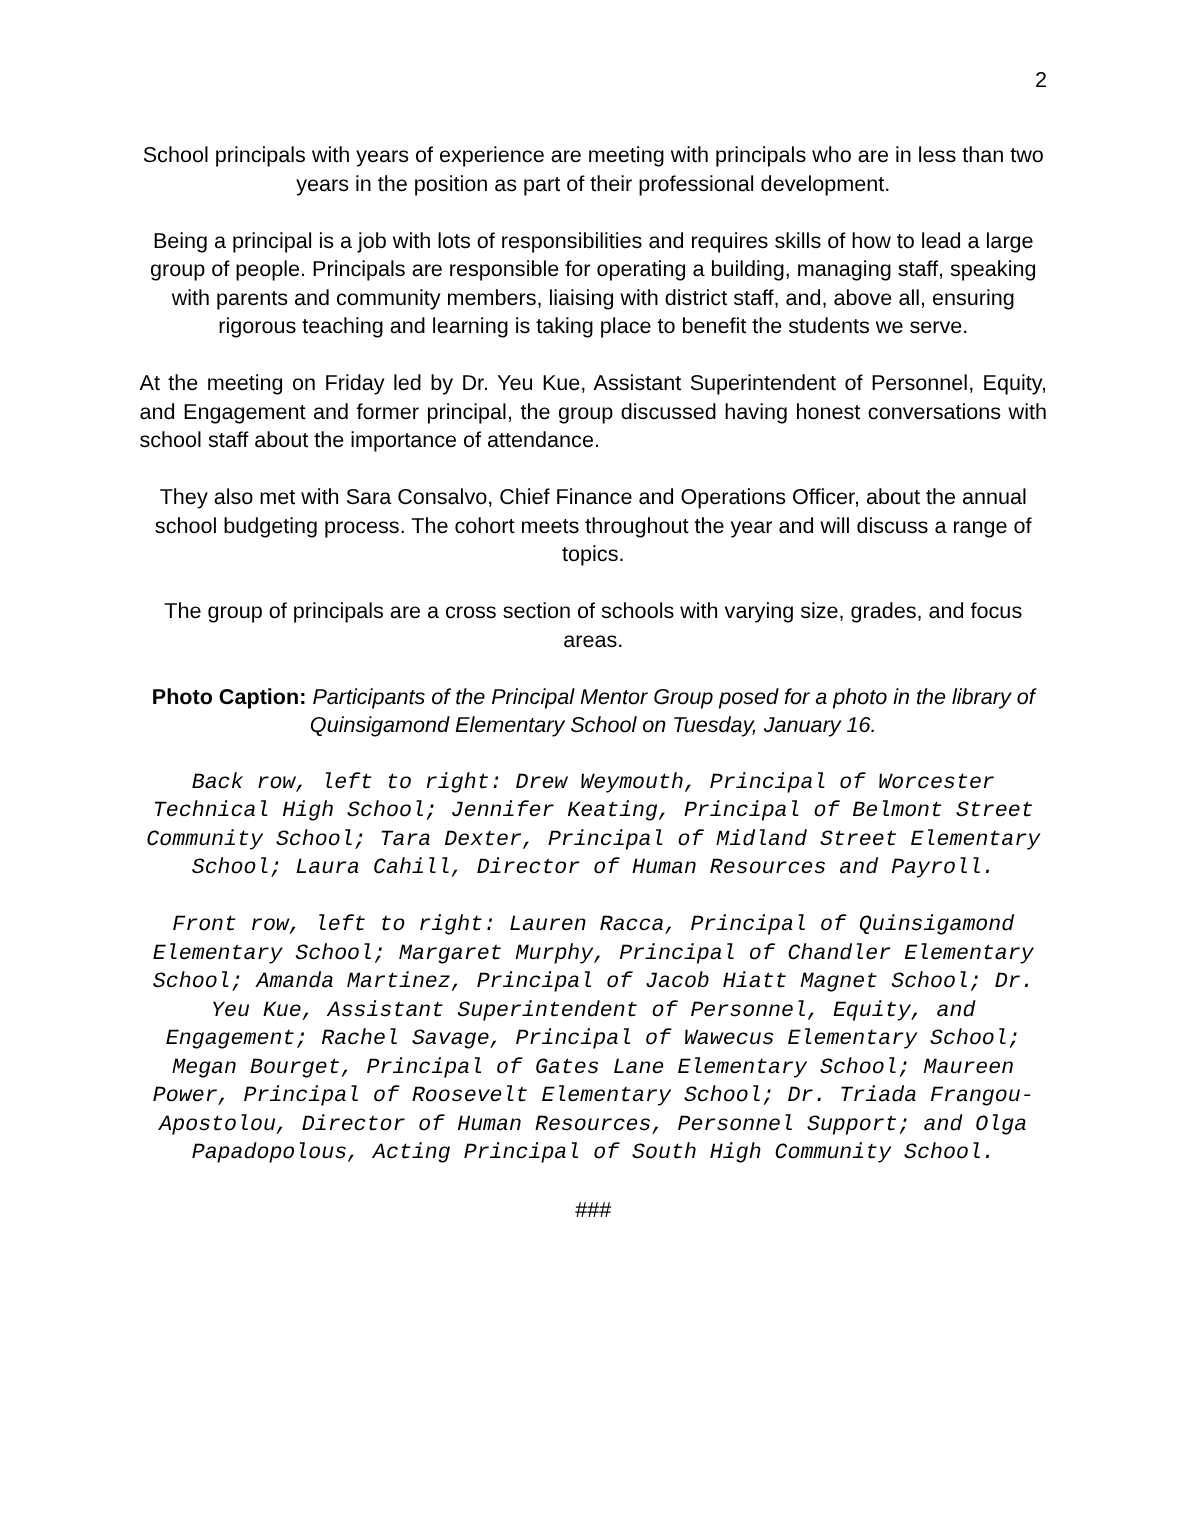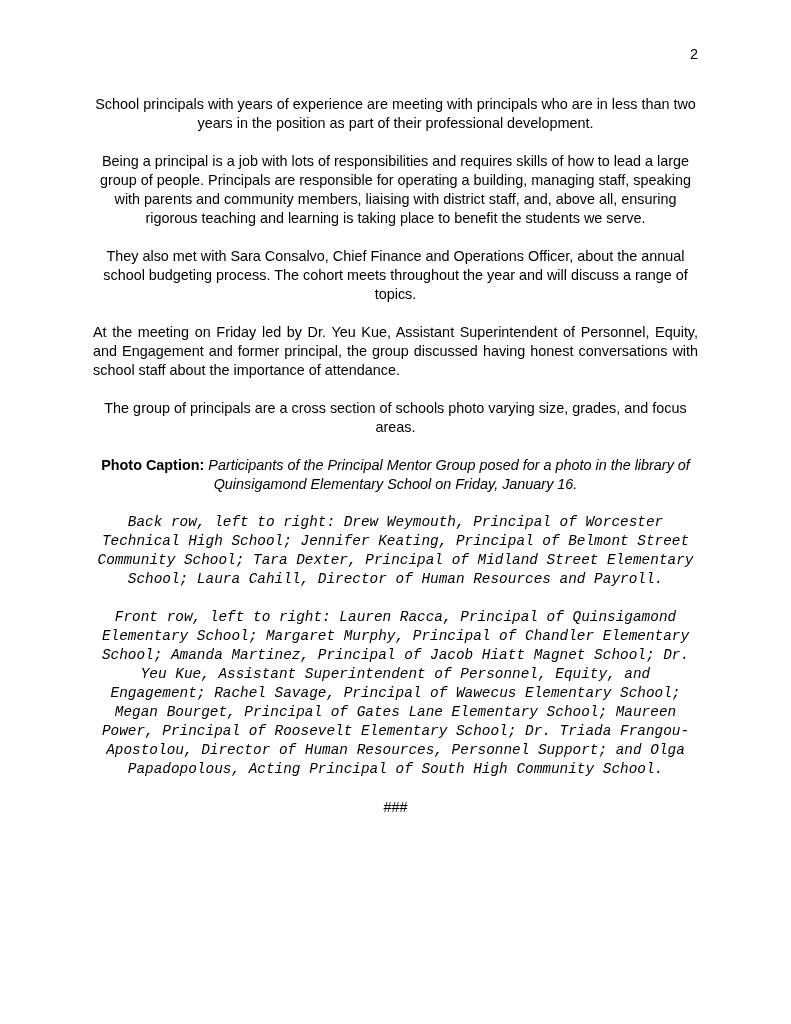--- a/index.html
+++ b/index.html
@@ -52,27 +52,27 @@
 <body>
 
 <div class="page">
 
   <div class="page-number">2</div>
 
   <p class="para">School principals with years of experience are meeting with principals who are in less than two years in the position as part of their professional development.</p>
 
   <p class="para">Being a principal is a job with lots of responsibilities and requires skills of how to lead a large group of people. Principals are responsible for operating a building, managing staff, speaking with parents and community members, liaising with district staff, and, above all, ensuring rigorous teaching and learning is taking place to benefit the students we serve.</p>
 
+  <p class="para justify">At the meeting on Friday led by Dr. Yeu Kue, Assistant Superintendent of Personnel, Equity, and Engagement and former principal, the group discussed having honest conversations with school staff about the importance of attendance.</p>
+
   <p class="para">They also met with Sara Consalvo, Chief Finance and Operations Officer, about the annual school budgeting process. The cohort meets throughout the year and will discuss a range of topics.</p>
 
-  <p class="para justify">At the meeting on Friday led by Dr. Yeu Kue, Assistant Superintendent of Personnel, Equity, and Engagement and former principal, the group discussed having honest conversations with school staff about the importance of attendance.</p>
+  <p class="para">The group of principals are a cross section of schools with varying size, grades, and focus areas.</p>
 
-  <p class="para">The group of principals are a cross section of schools photo varying size, grades, and focus areas.</p>
-
-  <p class="para"><span class="caption-label">Photo Caption:</span> <span class="caption-text">Participants of the Principal Mentor Group posed for a photo in the library of Quinsigamond Elementary School on Friday, January 16.</span></p>
+  <p class="para"><span class="caption-label">Photo Caption:</span> <span class="caption-text">Participants of the Principal Mentor Group posed for a photo in the library of Quinsigamond Elementary School on Tuesday, January 16.</span></p>
 
   <p class="para italic">Back row, left to right: Drew Weymouth, Principal of Worcester Technical High School; Jennifer Keating, Principal of Belmont Street Community School; Tara Dexter, Principal of Midland Street Elementary School; Laura Cahill, Director of Human Resources and Payroll.</p>
 
   <p class="para italic">Front row, left to right: Lauren Racca, Principal of Quinsigamond Elementary School; Margaret Murphy, Principal of Chandler Elementary School; Amanda Martinez, Principal of Jacob Hiatt Magnet School; Dr. Yeu Kue, Assistant Superintendent of Personnel, Equity, and Engagement; Rachel Savage, Principal of Wawecus Elementary School; Megan Bourget, Principal of Gates Lane Elementary School; Maureen Power, Principal of Roosevelt Elementary School; Dr. Triada Frangou-Apostolou, Director of Human Resources, Personnel Support; and Olga Papadopolous, Acting Principal of South High Community School.</p>
 
   <p class="end-mark">###</p>
 
 </div>
 
 </body></html>

